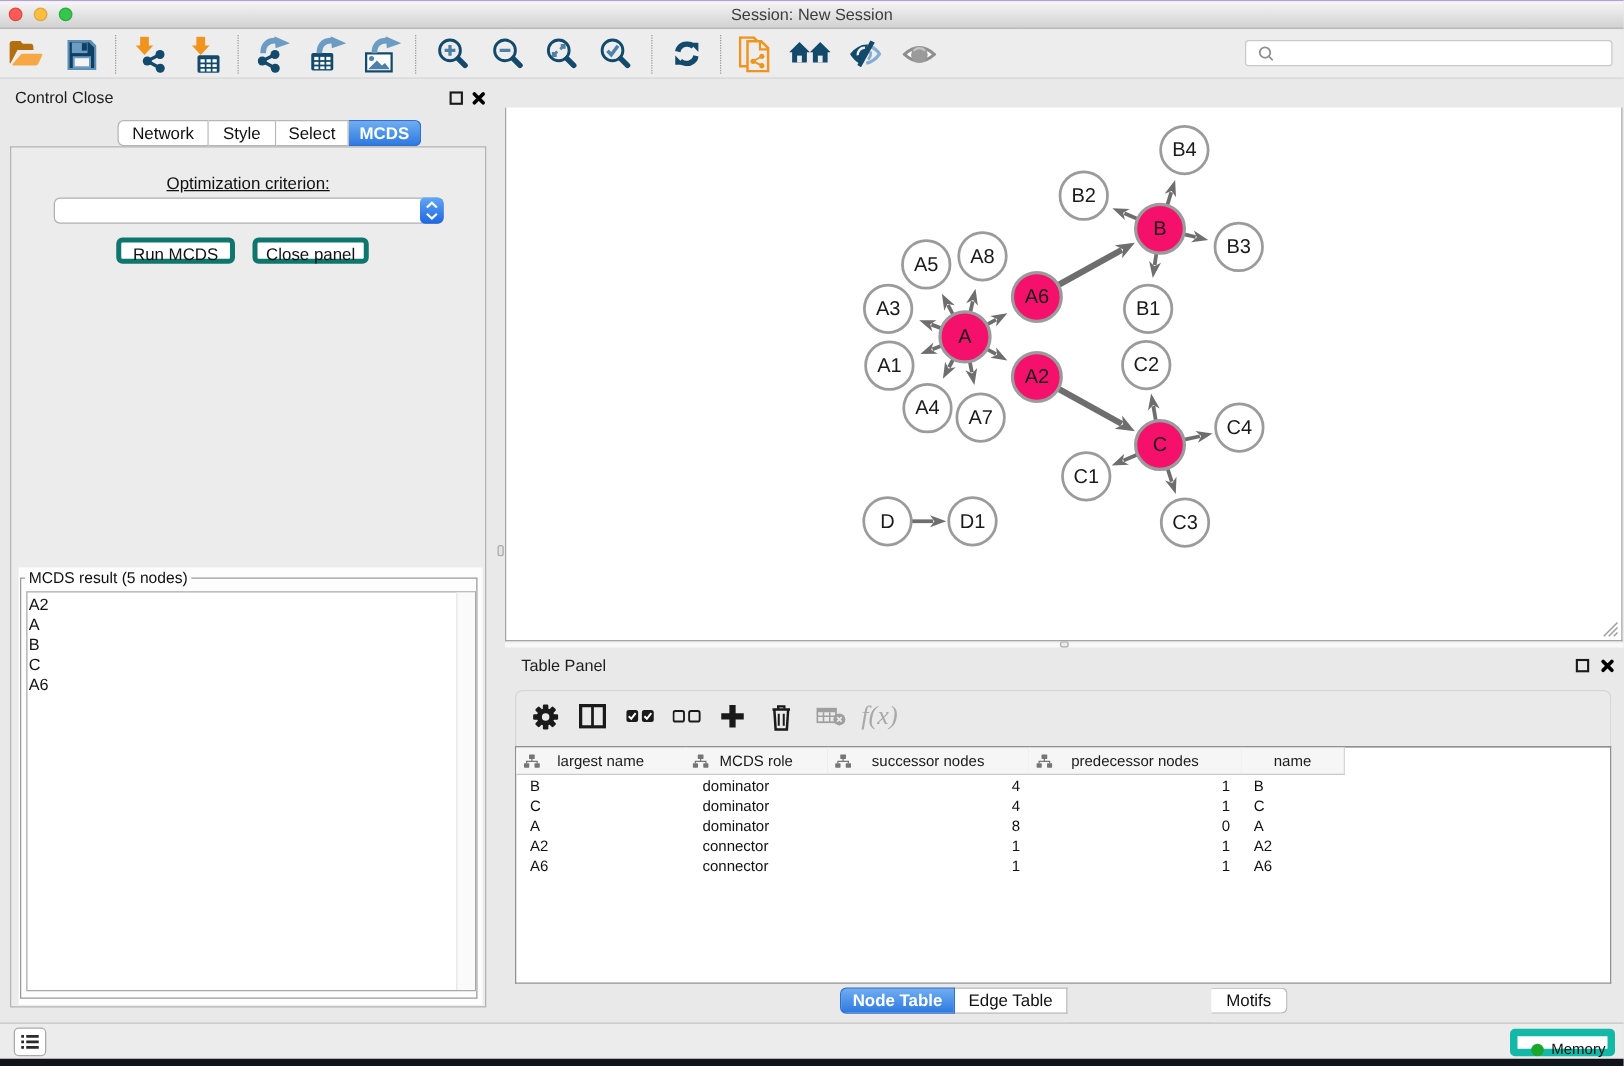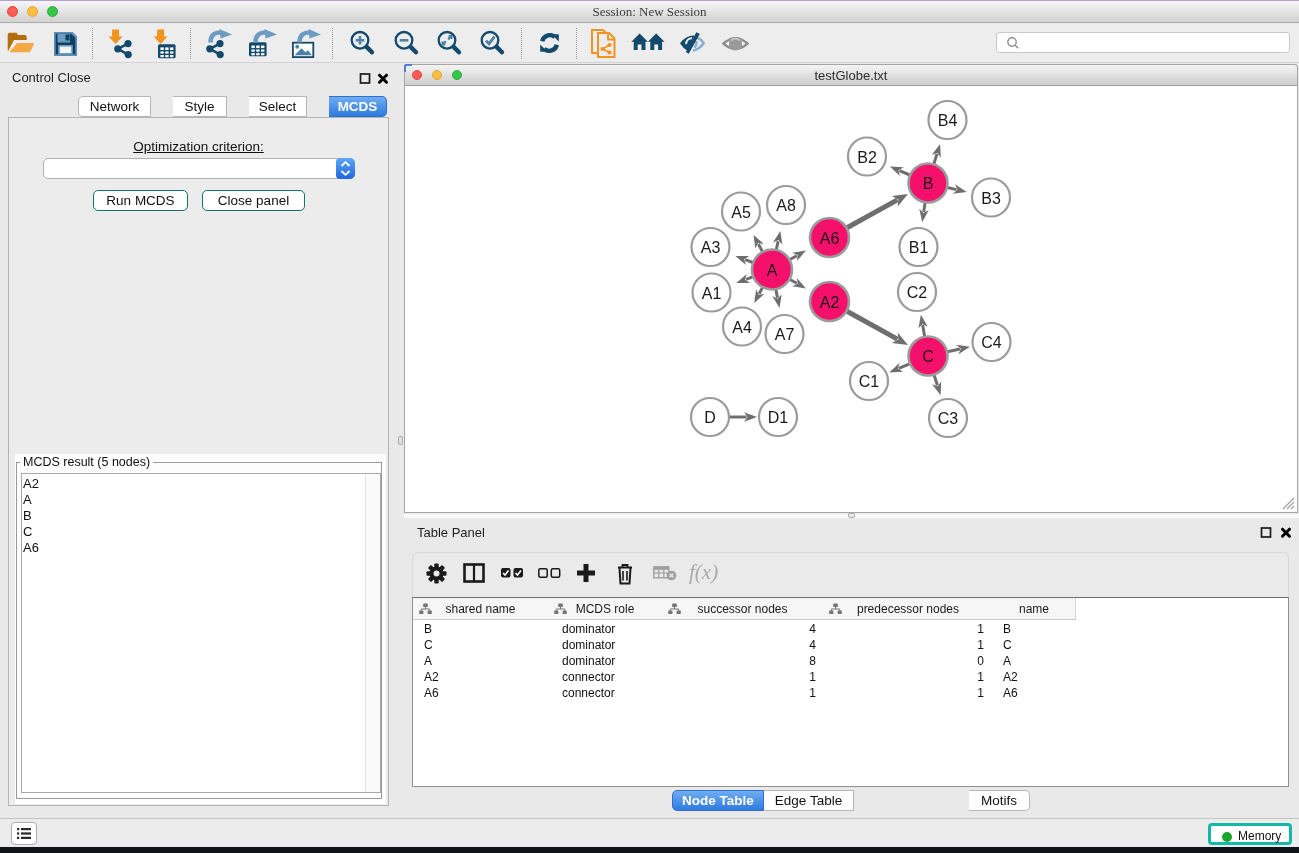--- a/index.html
+++ b/index.html
@@ -4,21 +4,21 @@
 <style>
 * { margin:0; padding:0; box-sizing:border-box; }
 html,body { width:1299px; height:853px; overflow:hidden; }
 body { font-family:"Liberation Sans", sans-serif; background:#e9e9e9; position:relative; }
 .abs { position:absolute; }
 
 
 #topline { left:0; top:0; width:1299px; height:1px; background:#b4a1cf; }
 #titlebar { left:0; top:1px; width:1299px; height:22px;
   background:linear-gradient(#f6f6f6,#dcdcdc 70%,#d2d2d2); border-bottom:1px solid #acacac; }
-#titlebar .title { width:100%; text-align:center; font-size:13px; color:#3c3c3c; line-height:22px;font-family:Liberation Serif, serif; }
+#titlebar .title { width:100%; text-align:center; font-size:13px; color:#3c3c3c; line-height:22px; }
 .light { position:absolute; width:11px; height:11px; border-radius:50%; }
 .light.sm { width:10px; height:10px; }
 .red    { background:#fc5b57; border:1px solid #e2463d; }
 .yellow { background:#fdbd3e; border:1px solid #e0a73a; }
 .green  { background:#34c84a; border:1px solid #2fa940; }
 
 
 #toolbar { left:0; top:24px; width:1299px; height:39px; background:#ededed; border-bottom:1px solid #d4d4d4; }
 .tsep { position:absolute; top:4px; height:31px; width:0; border-left:1px dotted #9a9a9a; }
 .ticon { position:absolute; top:4px; }
@@ -32,21 +32,21 @@
 .tab { height:21px; line-height:20px; background:#fff; border:1px solid #b6b6b6; border-left:none;
   font-size:13.5px; color:#111; text-align:center; }
 .tab.first { border-left:1px solid #b6b6b6; border-radius:5px 0 0 5px; }
 .tab.last { border-radius:0 5px 5px 0; }
 .tab.sel { background:linear-gradient(#6fadf1,#2e7ae0); color:#fff; border-color:#2e6fd0;font-weight:bold; }
 #opt-label { left:0; top:139px; width:397px; text-align:center; font-size:13.5px; color:#111;text-decoration:underline; }
 #combo { left:43px; top:158px; width:312px; height:21px; background:#fff; border:1px solid #b0b0b0; border-radius:5px; }
 #combo .ctext { position:absolute; left:13px; top:0; line-height:20px; font-size:14px; color:#111; }
 #combo .cap { position:absolute; right:-1px; top:-1px; width:19px; height:21px; border-radius:4px 5px 5px 4px;
   background:linear-gradient(#5fa7f5,#1e66e0); }
-.btn { position:absolute; height:21px; background:#fff; border:1px solid #0f766e; border-radius:5px;
+.btn { position:absolute; height:21px; background:#fff; border:4px solid #0f766e; border-radius:5px;
   font-size:13.5px; color:#111; text-align:center; line-height:19px; }
 #cp-white { left:15px; top:454px; width:371px; height:350px; background:#fdfdfd; }
 #fieldset { position:absolute; left:1px; top:8px; width:366px; height:337px; border:1px solid #9a9a9a; }
 #fieldset .legend { position:absolute; left:3px; top:-8px; background:#fdfdfd; padding:0 3px; font-size:12.5px; color:#111; }
 #listbox { position:absolute; left:4px; top:10px; width:360px; height:320px; background:#fff; border:1px solid #a9a9a9; }
 #listbox .scroll { position:absolute; right:0; top:0; width:15px; height:100%; background:#fafafa; border-left:1px solid #e4e4e4; }
 #listbox .items { position:absolute; left:1px; top:2px; font-size:13px; color:#111; line-height:16px; }
 
 
 .knob { position:absolute; width:5px; height:9px; background:#e3e3e3; border:1px solid #ababab; border-radius:2px; }
@@ -73,21 +73,21 @@
 .td { position:absolute; font-size:12px; color:#111; height:16px; line-height:16px; }
 .bottabs { left:672px; top:790px; }
 .btab { height:21px; line-height:20px; }
 
 
 #statusbar { left:0; top:818px; width:1299px; height:28px; background:#ececec; border-top:1px solid #c4c4c4; }
 #darkstrip { left:0; top:847px; width:1299px; height:6px; background:#10141a; }
 #listbtn { position:absolute; left:11px; top:3px; width:26px; height:23px; background:#fff;
   border:1px solid #ababab; border-radius:4px; }
 #membtn { position:absolute; left:1208px; top:4px; width:84px; height:22px; background:#fff;
-  border:3px solid #14b8a6; border-radius:4px; font-size:12px; color:#111; }
+  border:6px solid #14b8a6; border-radius:4px; font-size:12px; color:#111; }
 </style>
 </head>
 <body>
 <div class="abs" id="topline"></div>
 
 <div class="abs" id="titlebar">
   <div class="light red" style="left:7px; top:5px;"></div>
   <div class="light yellow" style="left:27px; top:5px;"></div>
   <div class="light green" style="left:47px; top:5px;"></div>
   <div class="title">Session: New Session</div>
@@ -242,63 +242,54 @@
       <line x1="10.2" y1="10.2" x2="13.2" y2="13.2" stroke="#8e8e8e" stroke-width="1.4"></line>
     </svg>
   </div>
 </div>
 
 <div class="abs" id="cp-title">Control Close</div>
 <svg class="abs" style="left:359px; top:72px;" width="32" height="13" viewBox="0 0 32 13">
   <rect x="1.5" y="2" width="9" height="9" fill="none" stroke="#1a1a1a" stroke-width="1.7"></rect>
   <path d="M20.5 3.2 L27.5 10.2 M27.5 3.2 L20.5 10.2" stroke="#000" stroke-width="3" stroke-linecap="round"></path>
 </svg>
-<div class="tabs" style="left:78px; top:96px;gap:22px;">
+<div class="tabs" style="left:94px; top:96px;">
   <div class="tab first" style="width:73px;">Network</div>
   <div class="tab" style="width:54px;">Style</div>
   <div class="tab" style="width:58px;">Select</div>
   <div class="tab last sel" style="width:58px;">MCDS</div>
 </div>
 <div class="abs" id="cp-panel"></div>
 <div class="abs" id="opt-label">Optimization criterion:</div>
 <div class="abs" id="combo">
   <div class="cap">
     <svg width="19" height="21" viewBox="0 0 19 21">
       <path d="M5.5 8 L9.5 4.2 L13.5 8" fill="none" stroke="#fff" stroke-width="1.8"></path>
       <path d="M5.5 13 L9.5 16.8 L13.5 13" fill="none" stroke="#fff" stroke-width="1.8"></path>
     </svg>
   </div>
 </div>
 <div class="btn" style="left:93px; top:190px; width:95px;">Run MCDS</div>
-<div class="btn" style="left:202px; top:190px; width:103px;">Close panel</div>
+<div class="btn" style="left:202px; top:190px; width:93px;">Close panel</div>
 
 <div class="abs" id="cp-white">
   <div id="fieldset">
     <div class="legend">MCDS result (5 nodes)</div>
     <div id="listbox">
       <div class="scroll"></div>
       <div class="items">A2<br>A<br>B<br>C<br>A6</div>
     </div>
   </div>
 </div>
 
 <div class="knob" style="left:398px; top:436px;"></div>
 <div class="abs" style="left:404px; top:514px; width:895px; height:4px; background:#f8f8f8;"></div>
 <div class="knob" style="left:848px; top:513px; width:7px; height:5px; background:#ececec;"></div>
 
 <div class="abs" id="netwin">
-  <div id="net-titlebar">
-      <svg style="position:absolute;left:-1px;top:-1px" width="8" height="8" viewBox="0 0 8 8">
-        <path d="M0 8 L0 2 Q0 0 2 0 L8 0 L8 2 L3 2 Q2 2 2 3 L2 8 Z" fill="#3d6fd0" opacity="0.85"></path>
-      </svg>
-    <div class="light sm red" style="left:7px; top:5px;"></div>
-    <div class="light sm yellow" style="left:27px; top:5px;"></div>
-    <div class="light sm green" style="left:47px; top:5px;"></div>
-    <div id="net-title">testGlobe.txt</div>
-  </div>
   <div id="net-canvas">
 <svg class="netsvg" width="892" height="426" viewBox="405 86 892 426">
         <line x1="752.8" y1="276.8" x2="746.0" y2="279.4" stroke="#6e6e6e" stroke-width="3.0"></line>
         <polygon points="736.3,283.1 746.7,274.0 745.0,279.8 750.1,283.0" fill="#6e6e6e"></polygon>
         <line x1="752.7" y1="262.5" x2="745.2" y2="259.7" stroke="#6e6e6e" stroke-width="3.0"></line>
         <polygon points="735.4,256.1 749.2,256.1 744.2,259.3 745.9,265.1" fill="#6e6e6e"></polygon>
         <line x1="762.5" y1="287.6" x2="759.2" y2="293.8" stroke="#6e6e6e" stroke-width="3.0"></line>
         <polygon points="754.3,303.0 756.1,289.3 758.7,294.8 764.6,293.8" fill="#6e6e6e"></polygon>
         <line x1="762.3" y1="251.4" x2="758.4" y2="244.0" stroke="#6e6e6e" stroke-width="3.0"></line>
         <polygon points="753.5,234.9 763.9,244.1 757.9,243.1 755.4,248.6" fill="#6e6e6e"></polygon>
@@ -446,21 +437,21 @@
 <div class="abs" id="tptable">
 <div class="th" style="left:0px; width:136px;">
       <span class="ticn"><svg width="13" height="12" viewBox="0 0 13 12">
           <g fill="#757575">
             <rect x="4.2" y="0.5" width="4.6" height="3.6" rx="0.5"></rect>
             <rect x="0.2" y="7.5" width="4.2" height="3.6" rx="0.5"></rect>
             <rect x="8.6" y="7.5" width="4.2" height="3.6" rx="0.5"></rect>
             <path d="M6.5 4 L6.5 6 M2.3 7.6 L2.3 6 L10.7 6 L10.7 7.6" stroke="#757575" stroke-width="1" fill="none"></path>
           </g>
         </svg></span>
-      <div class="txt">shared name</div>
+      <div class="txt">largest name</div>
     </div>
     <div class="th" style="left:135px; width:115px;">
       <span class="ticn"><svg width="13" height="12" viewBox="0 0 13 12">
           <g fill="#757575">
             <rect x="4.2" y="0.5" width="4.6" height="3.6" rx="0.5"></rect>
             <rect x="0.2" y="7.5" width="4.2" height="3.6" rx="0.5"></rect>
             <rect x="8.6" y="7.5" width="4.2" height="3.6" rx="0.5"></rect>
             <path d="M6.5 4 L6.5 6 M2.3 7.6 L2.3 6 L10.7 6 L10.7 7.6" stroke="#757575" stroke-width="1" fill="none"></path>
           </g>
         </svg></span>

